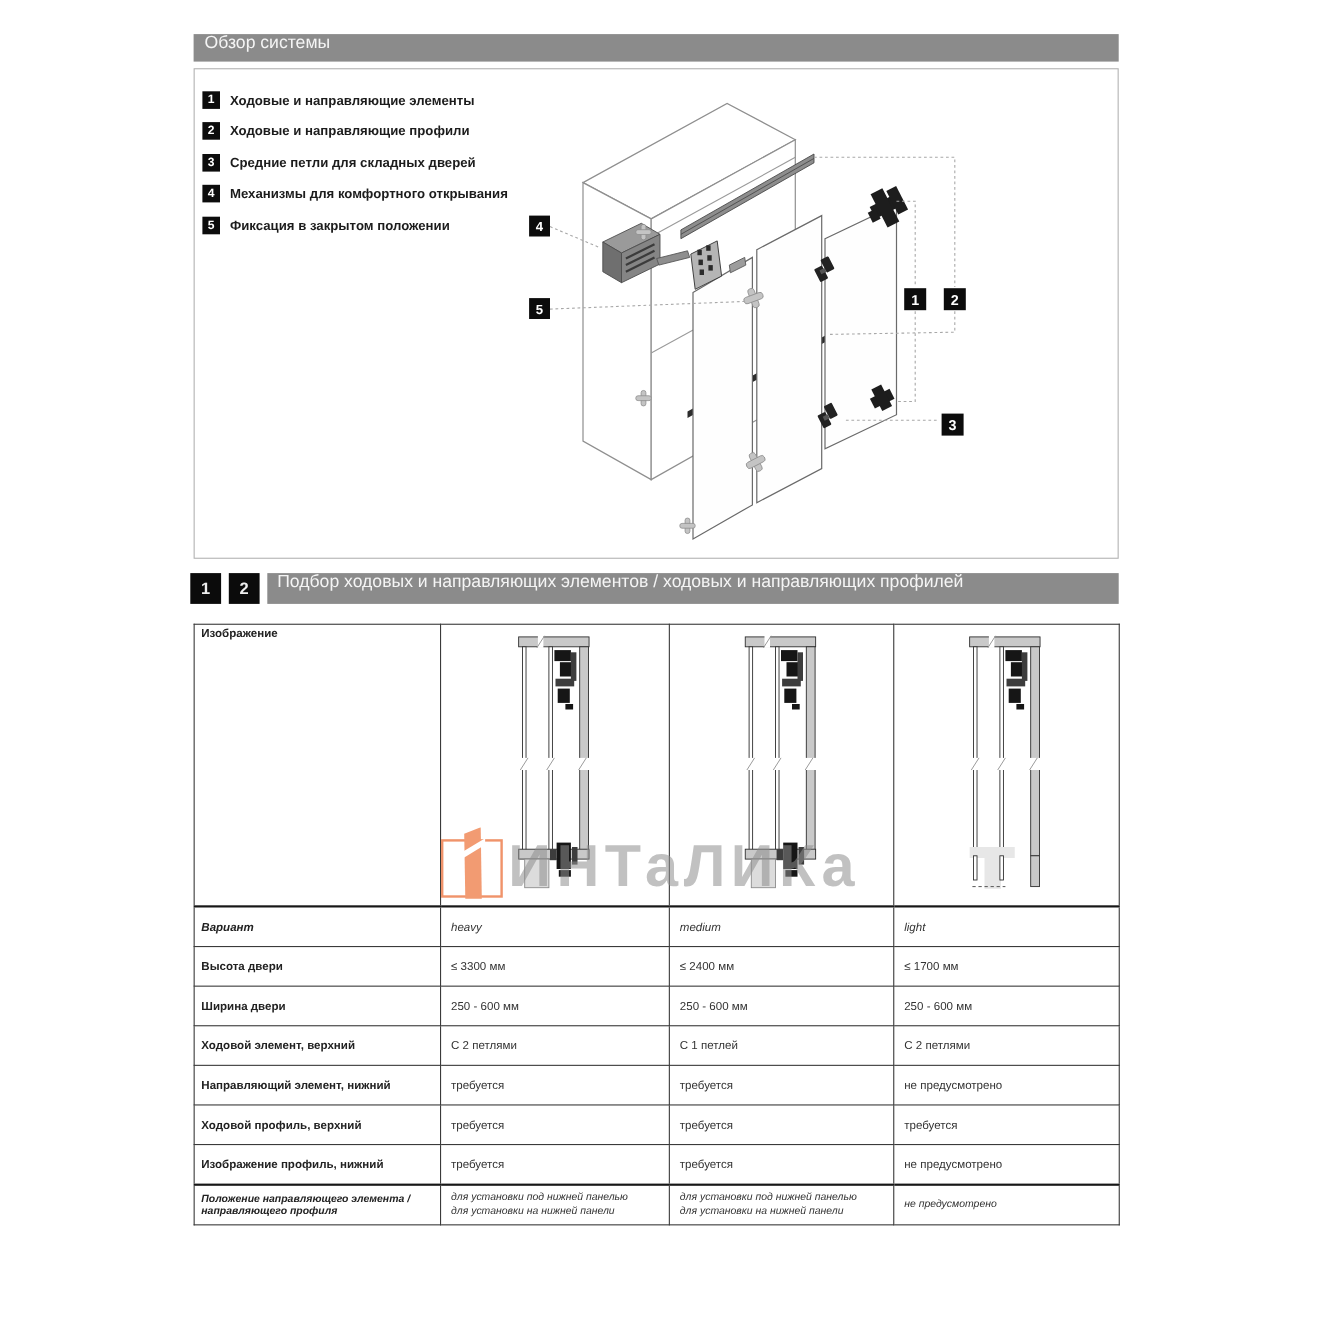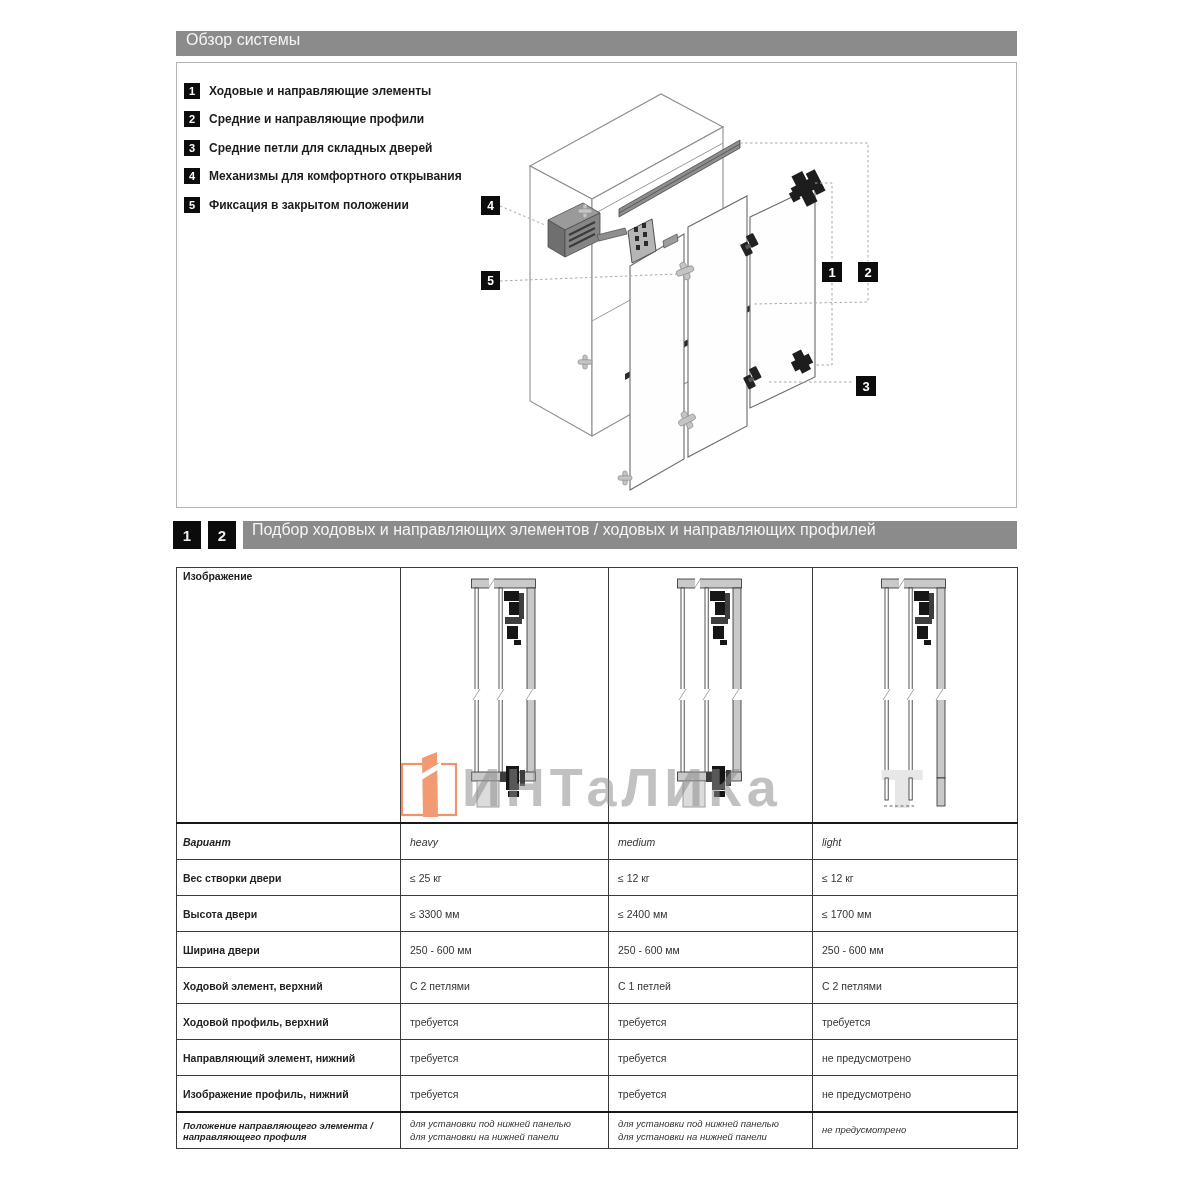--- a/index.html
+++ b/index.html
@@ -171,21 +171,21 @@
       <path class="dash" d="M691,220 L691,239 L577,241"></path>
       <path class="dash" d="M592,319 L676,319"></path>
     </svg>
 
     <div class="legend-item" style="top:20px">
       <span class="lg-num">1</span>
       <span class="lg-label">Ходовые и направляющие элементы</span>
     </div>
     <div class="legend-item" style="top:48px">
       <span class="lg-num">2</span>
-      <span class="lg-label">Средние и направляющие профили</span>
+      <span class="lg-label">Ходовые и направляющие профили</span>
     </div>
     <div class="legend-item" style="top:77px">
       <span class="lg-num">3</span>
       <span class="lg-label">Средние петли для складных дверей</span>
     </div>
     <div class="legend-item" style="top:105px">
       <span class="lg-num">4</span>
       <span class="lg-label">Механизмы для комфортного открывания</span>
     </div>
     <div class="legend-item" style="top:134px">
@@ -274,54 +274,48 @@
           </svg>
         </td>
       </tr>
       <tr class="r thick">
         <td class="lbl">Вариант</td>
         <td>heavy</td>
         <td>medium</td>
         <td>light</td>
       </tr>
       <tr class="r">
-        <td class="lbl">Вес створки двери</td>
-        <td>≤ 25 кг</td>
-        <td>≤ 12 кг</td>
-        <td>≤ 12 кг</td>
-      </tr>
-      <tr class="r">
         <td class="lbl">Высота двери</td>
         <td>≤ 3300 мм</td>
         <td>≤ 2400 мм</td>
         <td>≤ 1700 мм</td>
       </tr>
       <tr class="r">
         <td class="lbl">Ширина двери</td>
         <td>250 - 600 мм</td>
         <td>250 - 600 мм</td>
         <td>250 - 600 мм</td>
       </tr>
       <tr class="r">
         <td class="lbl">Ходовой элемент, верхний</td>
         <td>С 2 петлями</td>
         <td>С 1 петлей</td>
         <td>С 2 петлями</td>
       </tr>
       <tr class="r">
+        <td class="lbl">Направляющий элемент, нижний</td>
+        <td>требуется</td>
+        <td>требуется</td>
+        <td>не предусмотрено</td>
+      </tr>
+      <tr class="r">
         <td class="lbl">Ходовой профиль, верхний</td>
         <td>требуется</td>
         <td>требуется</td>
         <td>требуется</td>
-      </tr>
-      <tr class="r">
-        <td class="lbl">Направляющий элемент, нижний</td>
-        <td>требуется</td>
-        <td>требуется</td>
-        <td>не предусмотрено</td>
       </tr>
       <tr class="r">
         <td class="lbl">Изображение профиль, нижний</td>
         <td>требуется</td>
         <td>требуется</td>
         <td>не предусмотрено</td>
       </tr>
       <tr class="r thick small">
         <td class="lbl">Положение направляющего элемента / направляющего профиля</td>
         <td><span class="pre">для установки под нижней панелью

